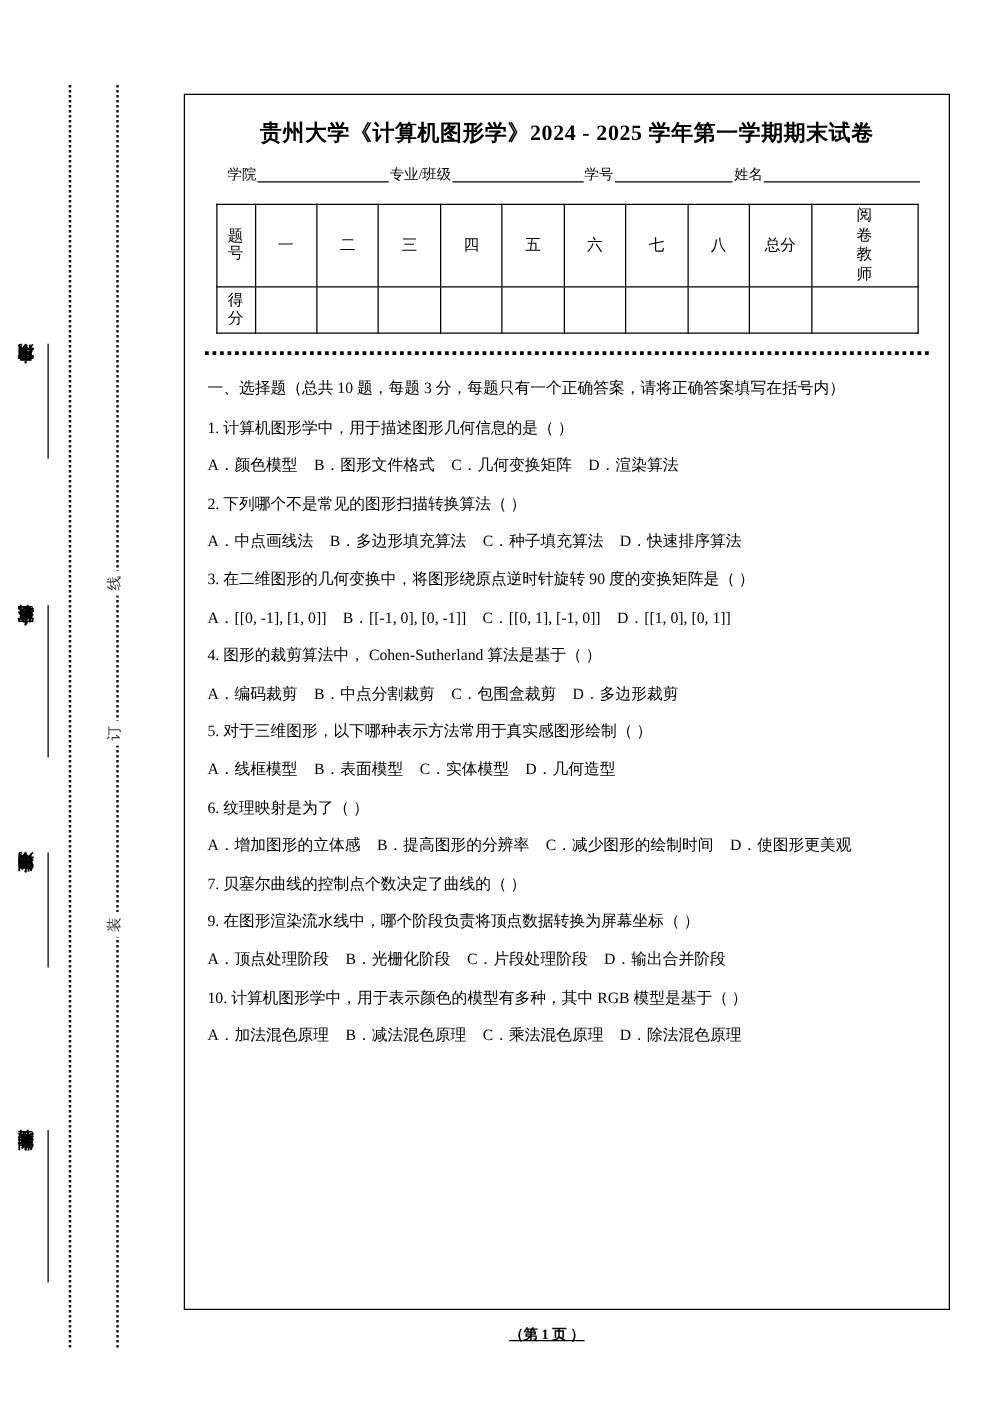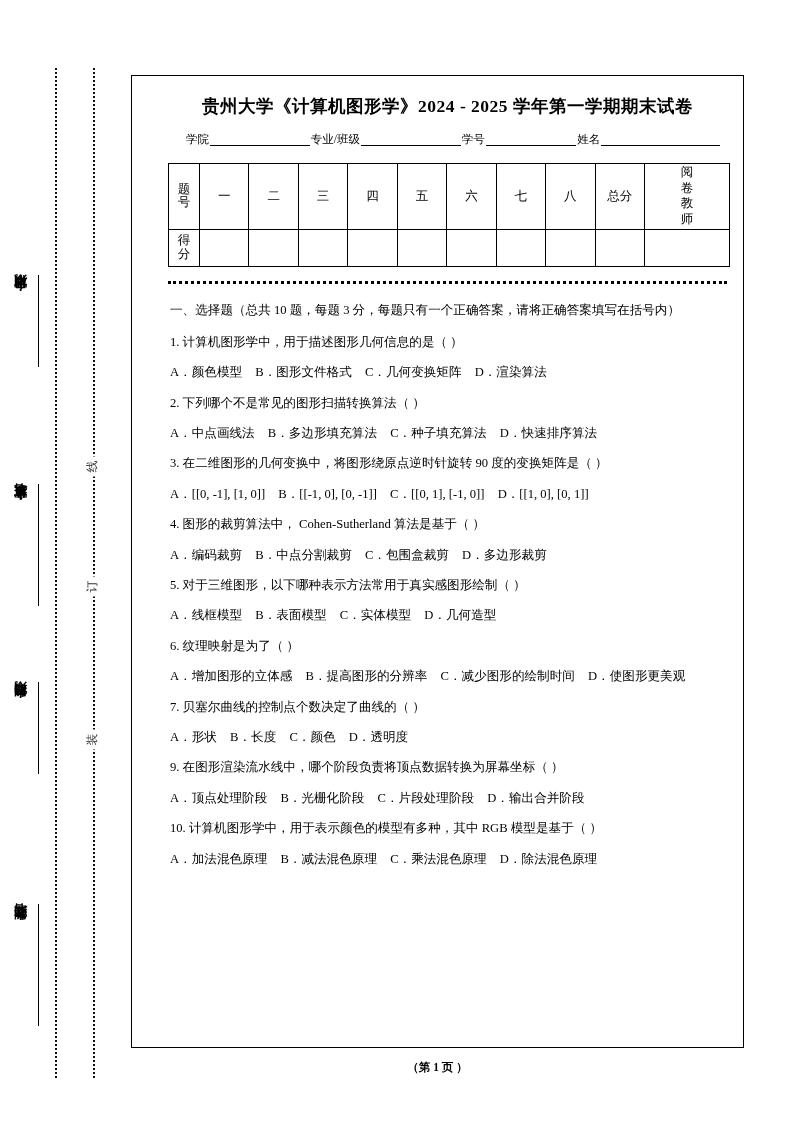--- a/index.html
+++ b/index.html
@@ -69,27 +69,26 @@
   .vrule {
     position: absolute;
     width: 0;
     border-left: 1px solid #000;
     left: 38px;
   }
 
   
   .frame {
     position: absolute;
-    left: 131px;
+    left: 147px;
     top: 75px;
     width: 613px;
     height: 973px;
     border: 1.4px solid #000000;
     box-sizing: border-box;
-    padding-left: 20px;
   }
   .frame-inner {
     padding: 14px 16px 0 16px;
   }
 
   .paper-title {
     text-align: center;
     font-size: 17.5px;
     font-weight: bold;
     letter-spacing: 0.5px;
@@ -174,20 +173,21 @@
   
   .footer {
     position: absolute;
     left: 131px;
     top: 1060px;
     width: 613px;
     text-align: center;
     font-size: 11.5px;
     font-weight: bold;
     font-family: "Liberation Serif", "DejaVu Serif", serif;
+    text-decoration: underline;
   }
 </style>
 </head>
 <body>
 
 <div class="margin-left">
 
   <div class="dotline a"></div>
   <div class="dotline b"></div>
 
@@ -354,26 +354,20 @@
           <span class="opt">C．减少图形的绘制时间</span>
           <span class="opt">D．使图形更美观</span>
         </div>
       </div>
 
       <div class="qitem">
         <div class="qstem">
           <span>7.</span>
           <span>贝塞尔曲线的控制点个数决定了曲线的（    ）</span>
         </div>
-        <div class="qopts">
-          <span class="opt">A．形状</span>
-          <span class="opt">B．长度</span>
-          <span class="opt">C．颜色</span>
-          <span class="opt">D．透明度</span>
-        </div>
       </div>
 
 
       <div class="qitem">
         <div class="qstem">
           <span>9.</span>
           <span>在图形渲染流水线中，哪个阶段负责将顶点数据转换为屏幕坐标（    ）</span>
         </div>
         <div class="qopts">
           <span class="opt">A．顶点处理阶段</span>

